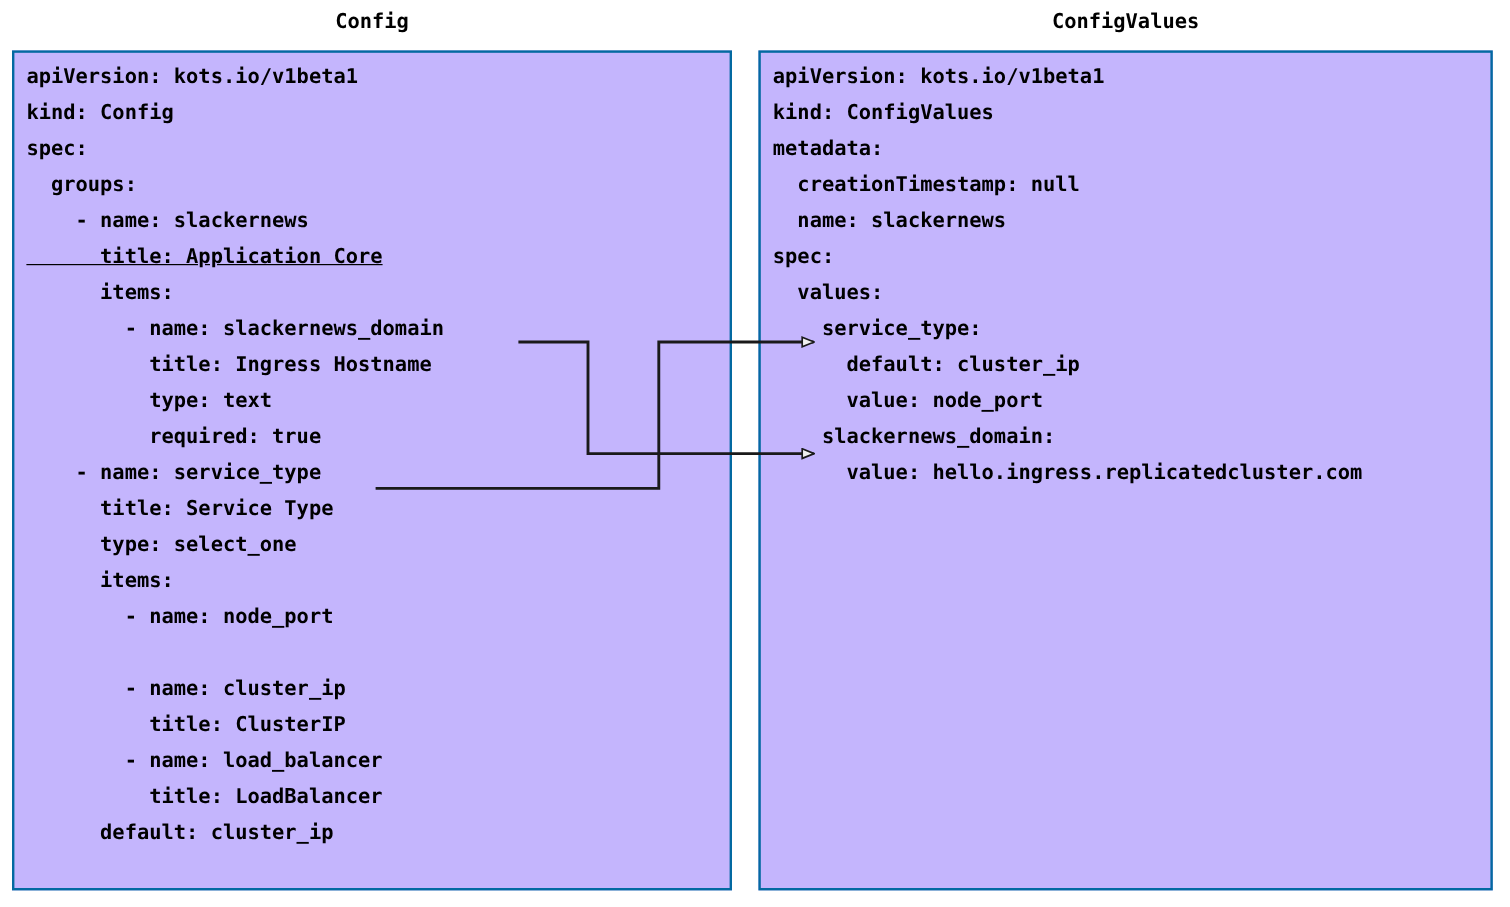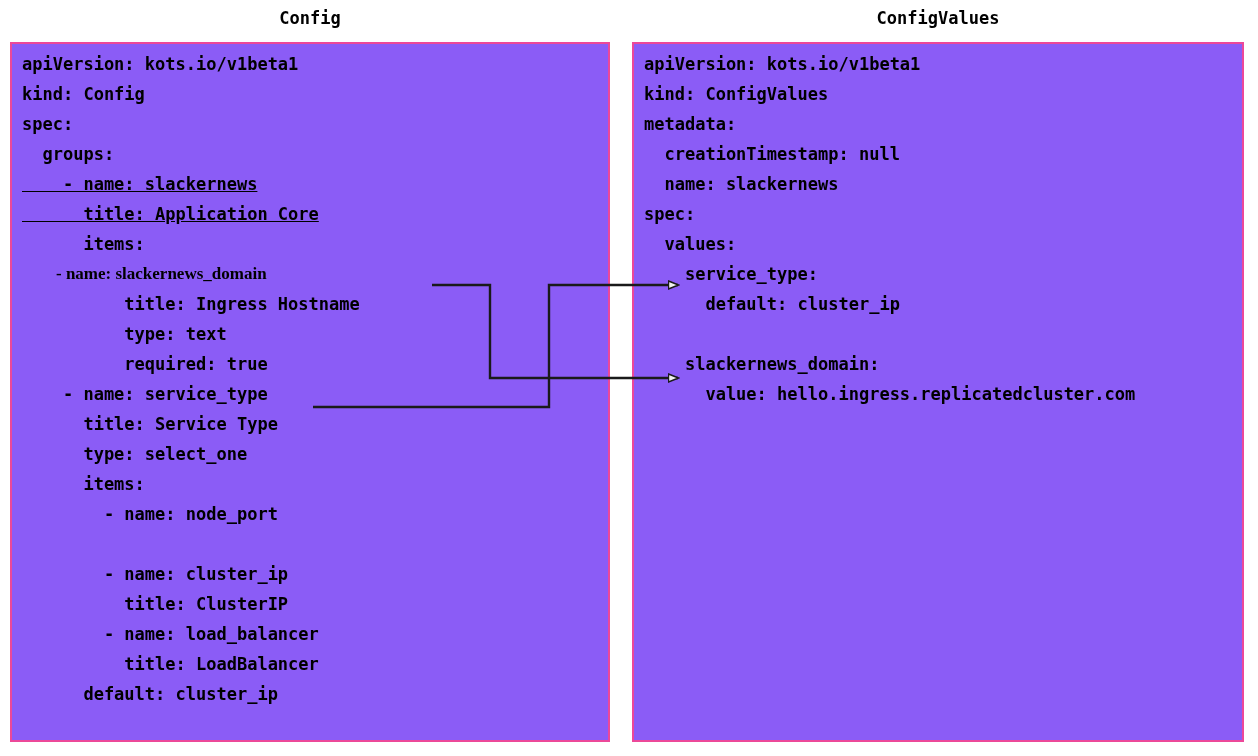--- a/index.html
+++ b/index.html
@@ -33,22 +33,22 @@
     letter-spacing: 0px;
     white-space: nowrap;
     text-align: center;
   }
   #title-config  { left: 10px;  top: 8px;  width: 600px; }
   #title-values  { left: 632px; top: 8px;  width: 612px; }
 
   
   .panel {
     position: absolute;
-    background: #8b5cf6;
-    border: 2px solid #ec4899;
+    background: #c4b5fd;
+    border: 2px solid #0369a1;
     box-sizing: border-box;
   }
   #panel-config  { left: 10px;  top: 42px; width: 600px;  height: 700px; }
   #panel-values  { left: 632px; top: 42px; width: 612px;  height: 700px; }
 
   .code-body {
     position: absolute;
     left: 0; top: 0;
     width: 100%;
     height: 100%;
@@ -82,24 +82,24 @@
   <div class="panel-title" id="title-config">Config</div>
 
   <div class="panel-title" id="title-values">ConfigValues</div>
 
   <div class="panel" id="panel-config">
     <div class="code-body" id="config-lines">
         <div class="code-line" style="top: 10px;">apiVersion: kots.io/v1beta1</div>
         <div class="code-line" style="top: 40px;">kind: Config</div>
         <div class="code-line" style="top: 70px;">spec:</div>
         <div class="code-line" style="top: 100px;">  groups:</div>
-        <div class="code-line" style="top: 130px; text-decoration: underline;">    - name: slackernews</div>
+        <div class="code-line" style="top: 130px;">    - name: slackernews</div>
         <div class="code-line" style="top: 160px; text-decoration: underline;">      title: Application Core</div>
         <div class="code-line" style="top: 190px;">      items:</div>
-        <div class="code-line" style="top: 220px; font-family: Liberation Serif, serif;">        - name: slackernews_domain</div>
+        <div class="code-line" style="top: 220px;">        - name: slackernews_domain</div>
         <div class="code-line" style="top: 250px;">          title: Ingress Hostname</div>
         <div class="code-line" style="top: 280px;">          type: text</div>
         <div class="code-line" style="top: 310px;">          required: true</div>
         <div class="code-line" style="top: 340px;">    - name: service_type</div>
         <div class="code-line" style="top: 370px;">      title: Service Type</div>
         <div class="code-line" style="top: 400px;">      type: select_one</div>
         <div class="code-line" style="top: 430px;">      items:</div>
         <div class="code-line" style="top: 460px;">        - name: node_port</div>
         <div class="code-line" style="top: 520px;">        - name: cluster_ip</div>
         <div class="code-line" style="top: 550px;">          title: ClusterIP</div>
@@ -113,20 +113,21 @@
     <div class="code-body" id="values-lines">
         <div class="code-line" style="top: 10px;">apiVersion: kots.io/v1beta1</div>
         <div class="code-line" style="top: 40px; text-align: center;">kind: ConfigValues</div>
         <div class="code-line" style="top: 70px;">metadata:</div>
         <div class="code-line" style="top: 100px;">  creationTimestamp: null</div>
         <div class="code-line" style="top: 130px;">  name: slackernews</div>
         <div class="code-line" style="top: 160px;">spec:</div>
         <div class="code-line" style="top: 190px;">  values:</div>
         <div class="code-line" style="top: 220px;">    service_type:</div>
         <div class="code-line" style="top: 250px;">      default: cluster_ip</div>
+        <div class="code-line" style="top: 280px;">      value: node_port</div>
         <div class="code-line" style="top: 310px;">    slackernews_domain:</div>
         <div class="code-line" style="top: 340px;">      value: hello.ingress.replicatedcluster.com</div>
       </div>
   </div>
 
   <svg id="connectors" viewBox="0 0 1258 756">
     <defs>
       <marker id="open-arrow" markerWidth="12" markerHeight="10" refX="10.5" refY="5" orient="auto" markerUnits="userSpaceOnUse">
         <path d="M 1 1 L 11 5 L 1 9 Z" fill="#f0f0f0" stroke="#1a1a1a" stroke-width="1.4" stroke-linejoin="miter"></path>
       </marker>

